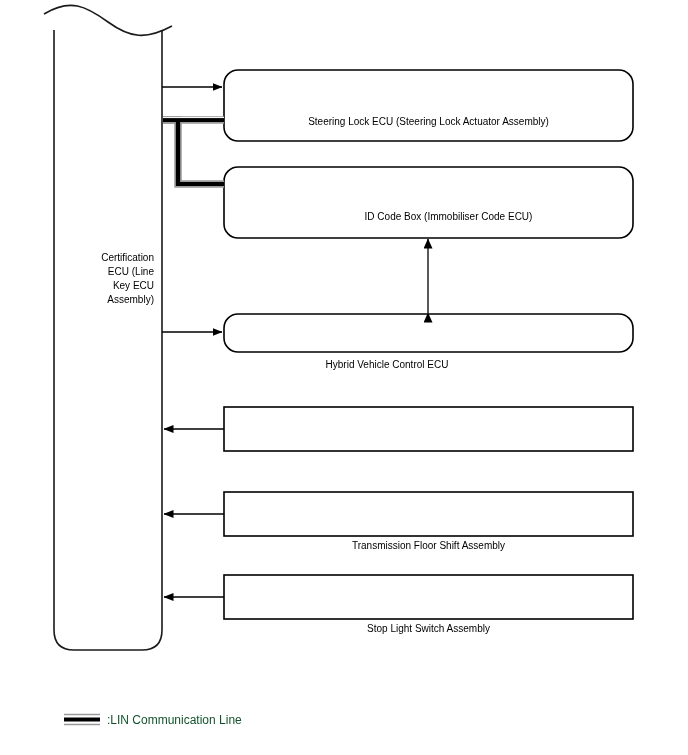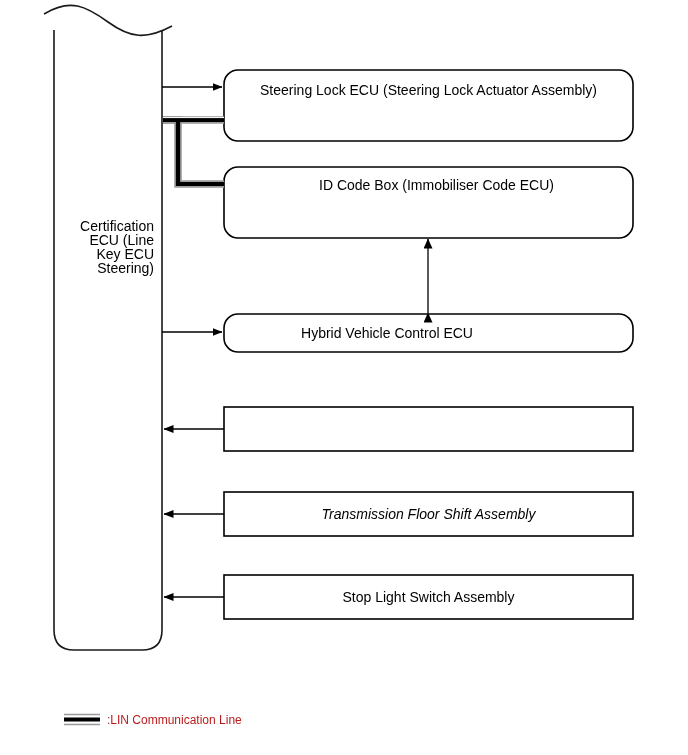--- a/index.html
+++ b/index.html
@@ -24,36 +24,37 @@
   }
   .svg-layer {
     position: absolute;
     left: 0;
     top: 0;
     width: 688px;
     height: 755px;
   }
   .node-label {
     position: absolute;
-    font-size: 14px;
+    font-size: 10px;
     line-height: 14px;
     color: #000;
     text-align: center;
     white-space: nowrap;
     pointer-events: none;
+    margin-top: 32px;
   }
   .node-label.left-align {
     text-align: right;
     white-space: normal;
   }
   .legend-label {
     position: absolute;
     font-size: 12px;
     line-height: 14px;
-    color: #b91c1c;
+    color: #14532d;
     white-space: nowrap;
   }
 </style>
 </head>
 <body>
 
 <div id="diagram-root">
 
   <svg class="svg-layer" viewBox="0 0 688 755" xmlns="http://www.w3.org/2000/svg">
 
@@ -127,29 +128,29 @@
       <line x1="64" y1="719.5" x2="100" y2="719.5" stroke="#000000" stroke-width="4.2"></line>
       <line x1="64" y1="724.5" x2="100" y2="724.5" stroke="#9a9a9a" stroke-width="1.6"></line>
     </g>
 
   </svg>
 
   <div class="node-label left-align" style="left:70px; top:219px; width:84px;">
     <span>Certification</span><br>
     <span>ECU (Line</span><br>
     <span>Key ECU</span><br>
-    <span>Steering)</span>
+    <span>Assembly)</span>
   </div>
 
   <div class="node-label" style="left:224px; top:83px; width:409px;">Steering Lock ECU (Steering Lock Actuator Assembly)</div>
 
-  <div class="node-label" style="left:228px; top:178px; width:367px;padding-left:25px;">ID Code Box (Immobiliser Code ECU)</div>
+  <div class="node-label" style="left:240px; top:178px; width:367px;padding-left:25px;">ID Code Box (Immobiliser Code ECU)</div>
 
   <div class="node-label" style="left:224px; top:326px; width:326px;">Hybrid Vehicle Control ECU</div>
 
 
-  <div class="node-label" style="left:224px; top:507px; width:409px;font-style:italic;">Transmission Floor Shift Assembly</div>
+  <div class="node-label" style="left:224px; top:507px; width:409px;">Transmission Floor Shift Assembly</div>
 
   <div class="node-label" style="left:224px; top:590px; width:409px;">Stop Light Switch Assembly</div>
 
   <div class="legend-label" style="left:107px; top:713px;">:LIN Communication Line</div>
 
 </div>
 
 </body></html>

